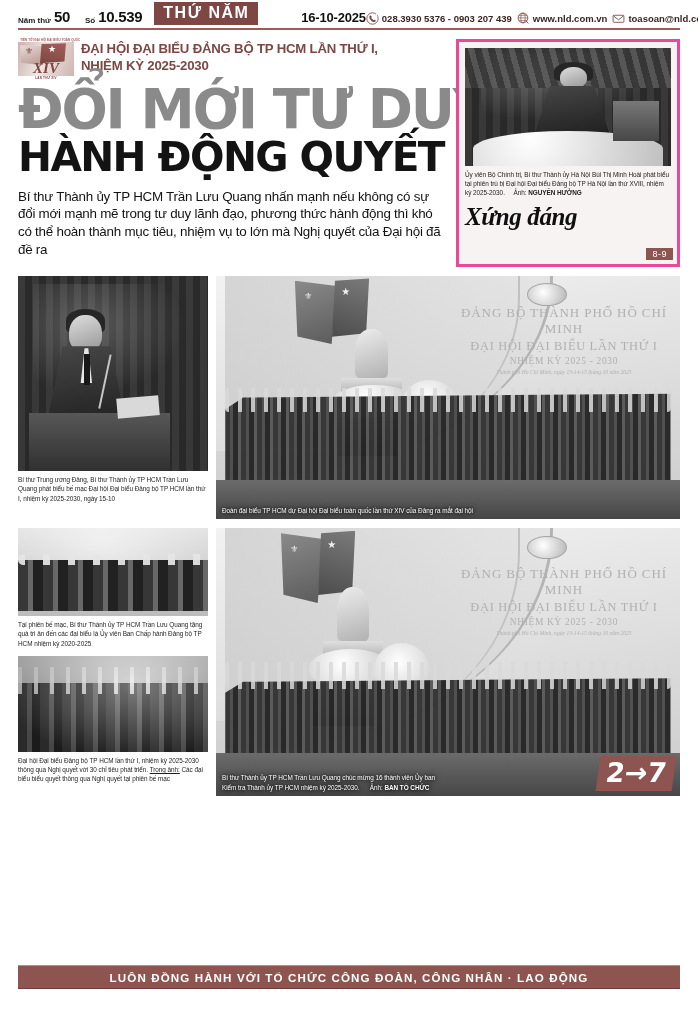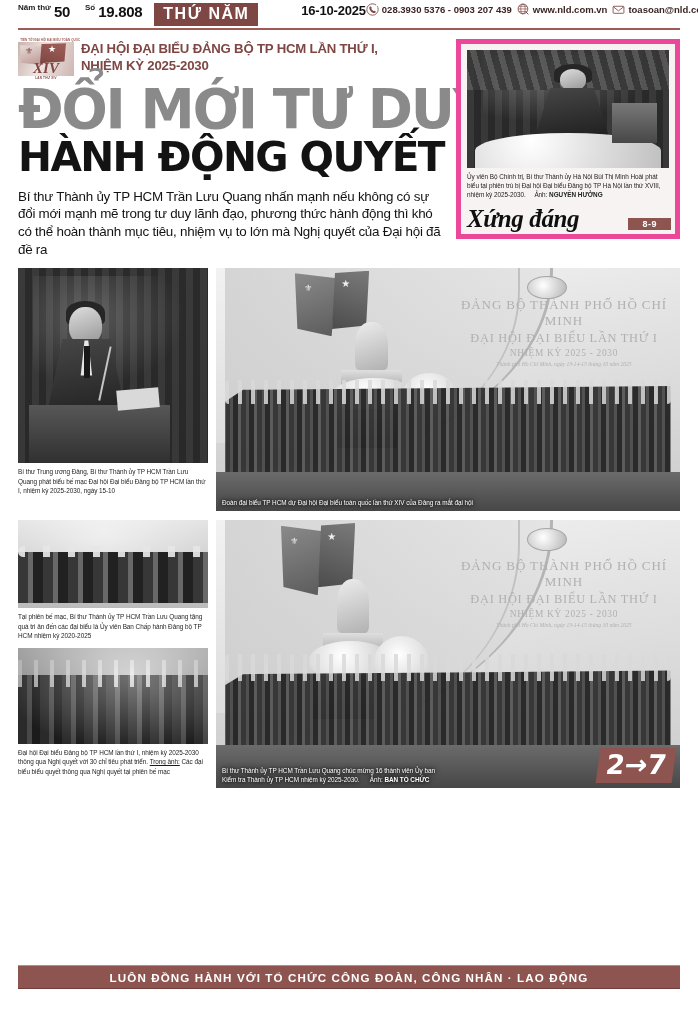--- a/index.html
+++ b/index.html
@@ -54,21 +54,21 @@
     white-space: nowrap;
   }
   .rule-strong {
     border-top: 2px solid #9e5a55;
     margin-top: 6px;
   }
 
   
   .infobar {
     display: flex;
-    align-items: flex-start;
+    align-items: flex-end;
     height: 22px;
     margin-top: 3px;
     border-bottom: 2px solid #9e5a55;
     padding-bottom: 3px;
     font-size: 10px;
     white-space: nowrap;
   }
   .infobar .tiny {
     font-size: 8px;
     font-weight: bold;
@@ -216,26 +216,26 @@
   .lead {
     font-size: 13.4px;
     line-height: 1.34;
     color: #131313;
     margin-top: 10px;
     letter-spacing: -0.25px;
   }
 
   
   .feature-box {
-    border: 5px solid #ec4899;
+    border: 3px solid #ec4899;
     background: #f7f3f2;
     padding: 6px;
     box-sizing: border-box;
     position: relative;
-    height: 200px;
+    height: 228px;
   }
   .feature-photo {
     width: 100%;
     height: 118px;
     position: relative;
     overflow: hidden;
     background: #6f6f6f;
   }
   .feature-caption {
     font-size: 6.4px;
@@ -254,22 +254,22 @@
     color: #0f0f0f;
     margin-top: 7px;
     letter-spacing: -0.4px;
   }
   .page-chip {
     position: absolute;
     right: 4px; bottom: 4px;
     background: #8d5450;
     color: #fff;
     font-size: 9px;
-    font-weight: bold;
-    padding: 1px 14px;
+    font-weight: normal;
+    padding: 1px 6px;
     letter-spacing: 0.5px;
   }
 
   
   .grid {
     display: flex;
     gap: 8px;
     margin-top: 9px;
   }
   .col-left { width: 190px; flex: 0 0 190px; }
@@ -501,21 +501,21 @@
 <body>
 
 <div class="page">
 
 
   <div class="infobar">
     <span class="tiny">Năm thứ</span>
     <span class="big">50</span>
     <span class="dot-sep"></span>
     <span class="tiny">Số</span>
-    <span class="big">19.808</span>
+    <span class="big">10.539</span>
     <span class="weekday-chip">THỨ NĂM</span>
     <span class="issue-date">16-10-2025</span>
 
     <span class="contact-group">
       <span class="c-item">
         <svg class="ico" viewBox="0 0 24 24">
           <circle cx="12" cy="12" r="10.5" fill="none" stroke="#7e4743" stroke-width="1.6"></circle>
           <path d="M7 7c1.5-1 3 .4 3.4 1.6.3.9-.6 1.4-.4 2.2.4 1.6 2.2 3.4 3.8 3.8.8.2 1.3-.7 2.2-.4 1.2.4 2.6 1.9 1.6 3.4-1.4 2-6 .3-8.4-2.1C6.8 13 5 8.4 7 7z" fill="#7e4743"></path>
           <text x="13" y="9.5" font-size="7" fill="#fff" font-family="Liberation Sans, sans-serif" font-weight="bold">24</text>
         </svg>

